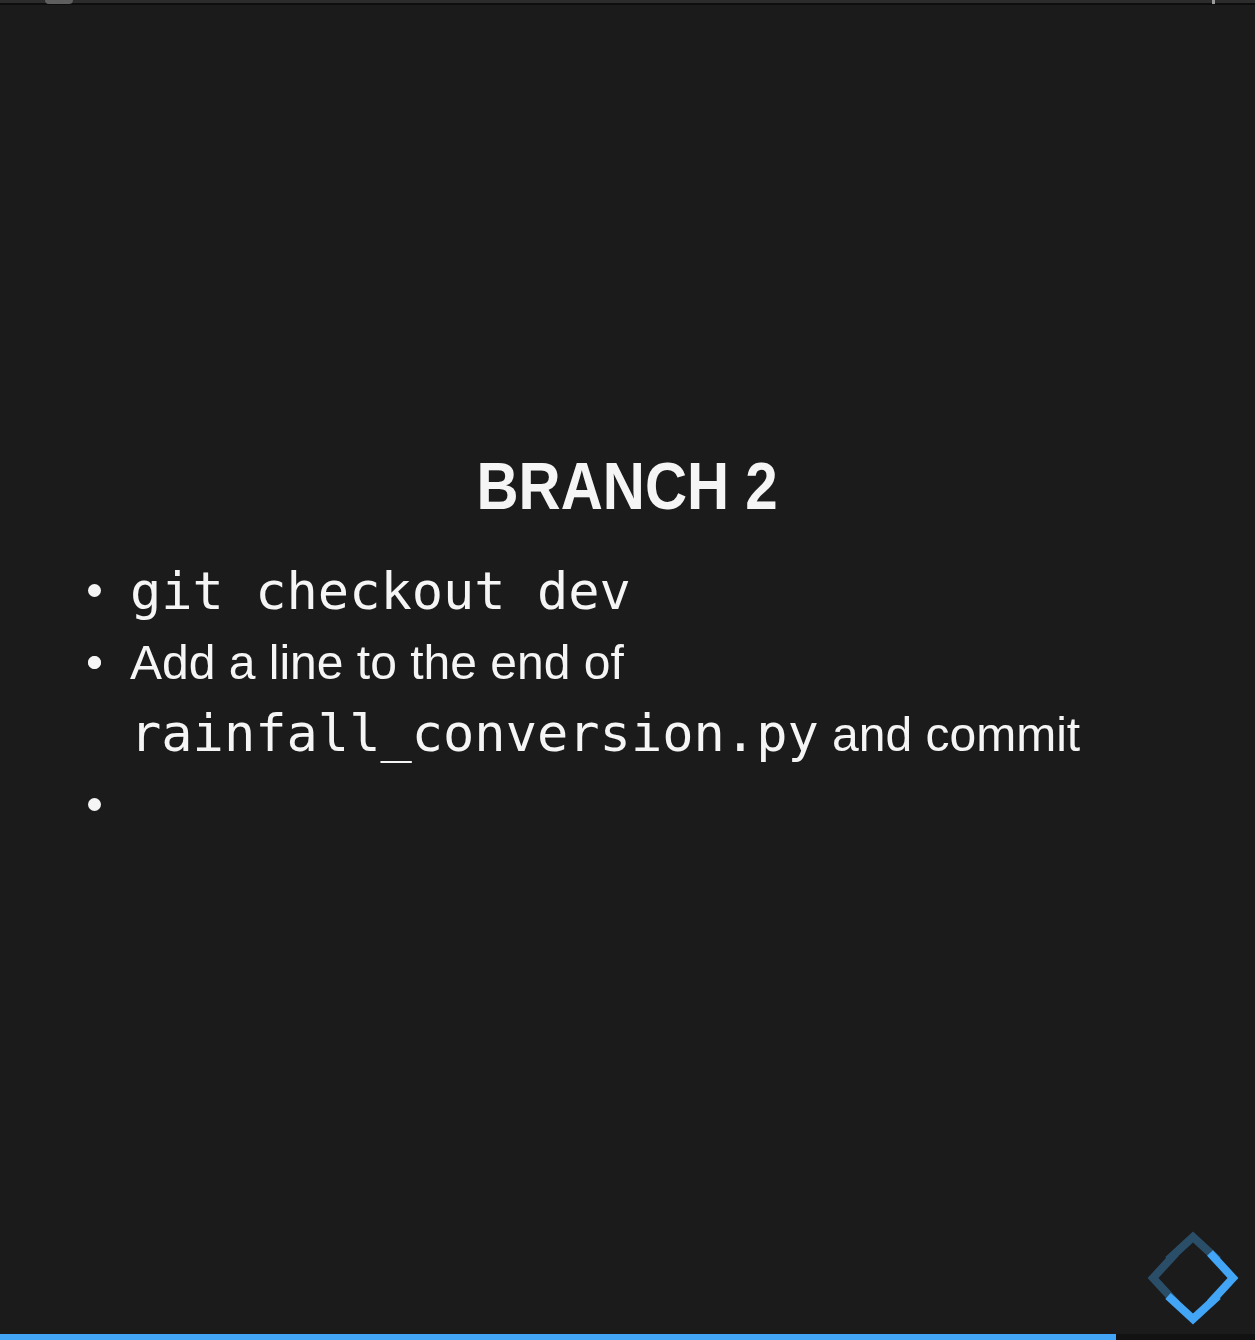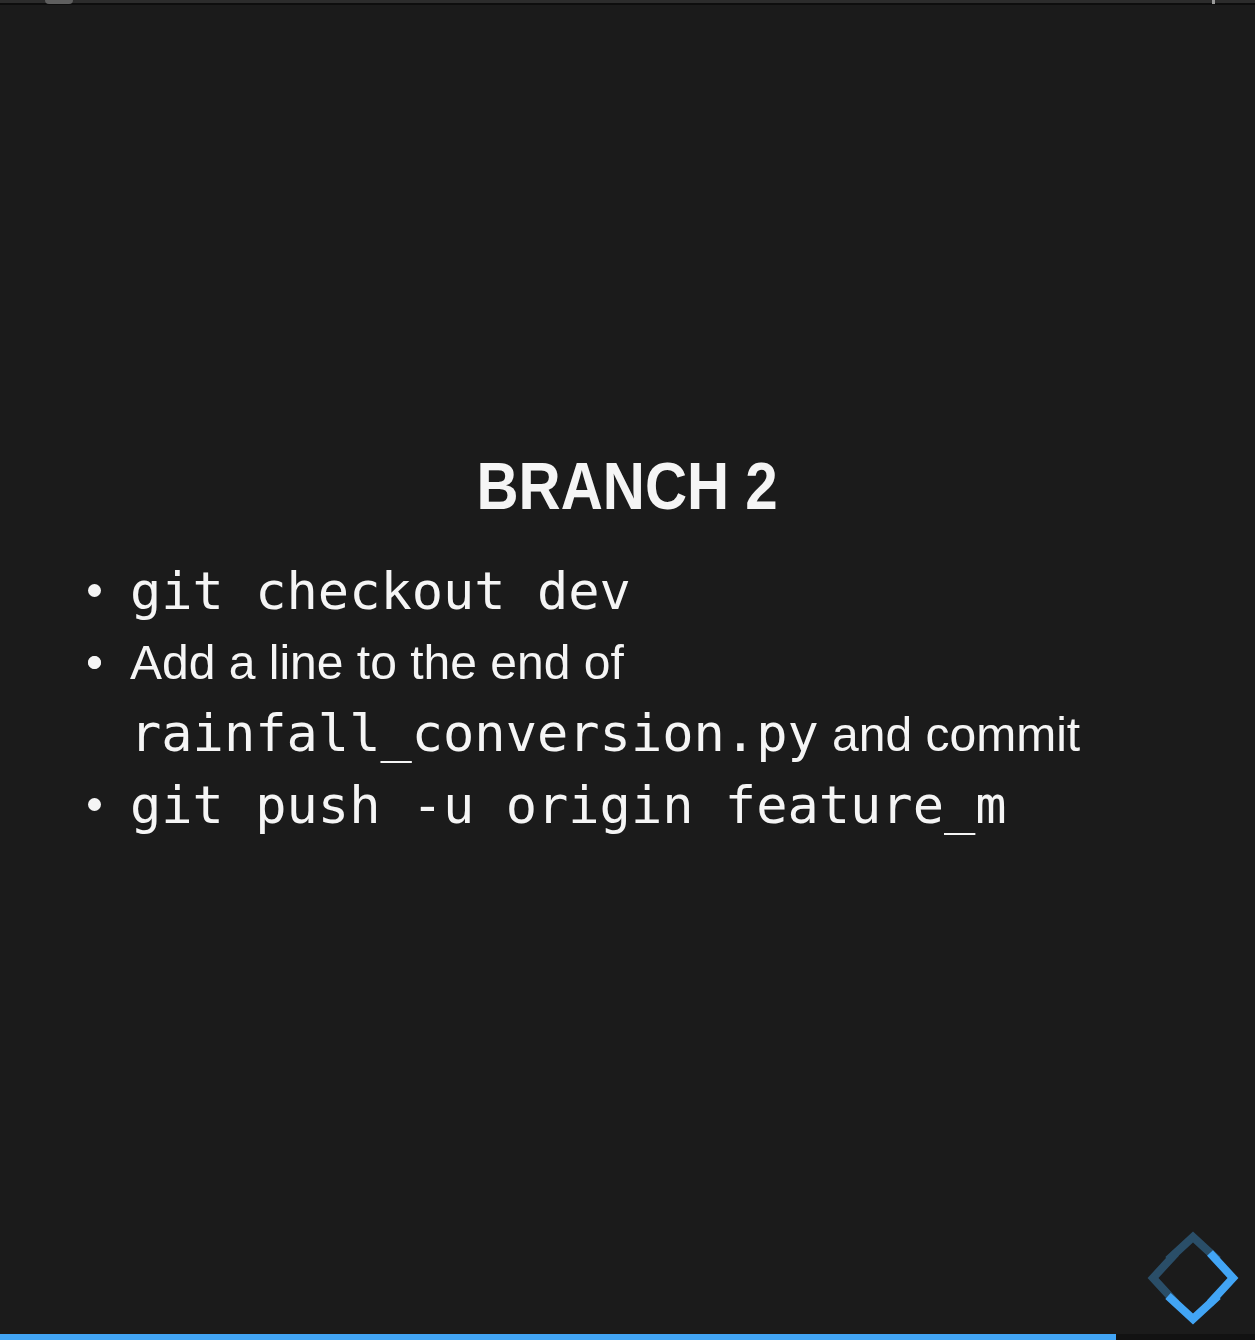--- a/index.html
+++ b/index.html
@@ -88,21 +88,20 @@
     </li>
     <li>
       <span class="dot"></span>
     </li>
     <li>
       <span class="dot"></span>
       <span class="sans">Add a line to the end of </span><span class="code">rainfall_conversion.py</span><span class="sans"> and commit</span>
     </li>
     <li>
       <span class="dot"></span>
-      <span class="code">git push -u origin feature_m</span>
     </li>
   </ul>
 </main>
 
 <svg class="controls" viewBox="0 0 112 112" width="112" height="112" xmlns="http://www.w3.org/2000/svg">
   <polyline class="dim" points="31,39 56,16 81,39"></polyline>
   <polyline class="dim" points="39,32 16,57 39,82"></polyline>
   <polyline class="bright" points="73,32 96,57 73,82"></polyline>
   <polyline class="bright" points="31,75 56,98 81,75"></polyline>
 </svg>

